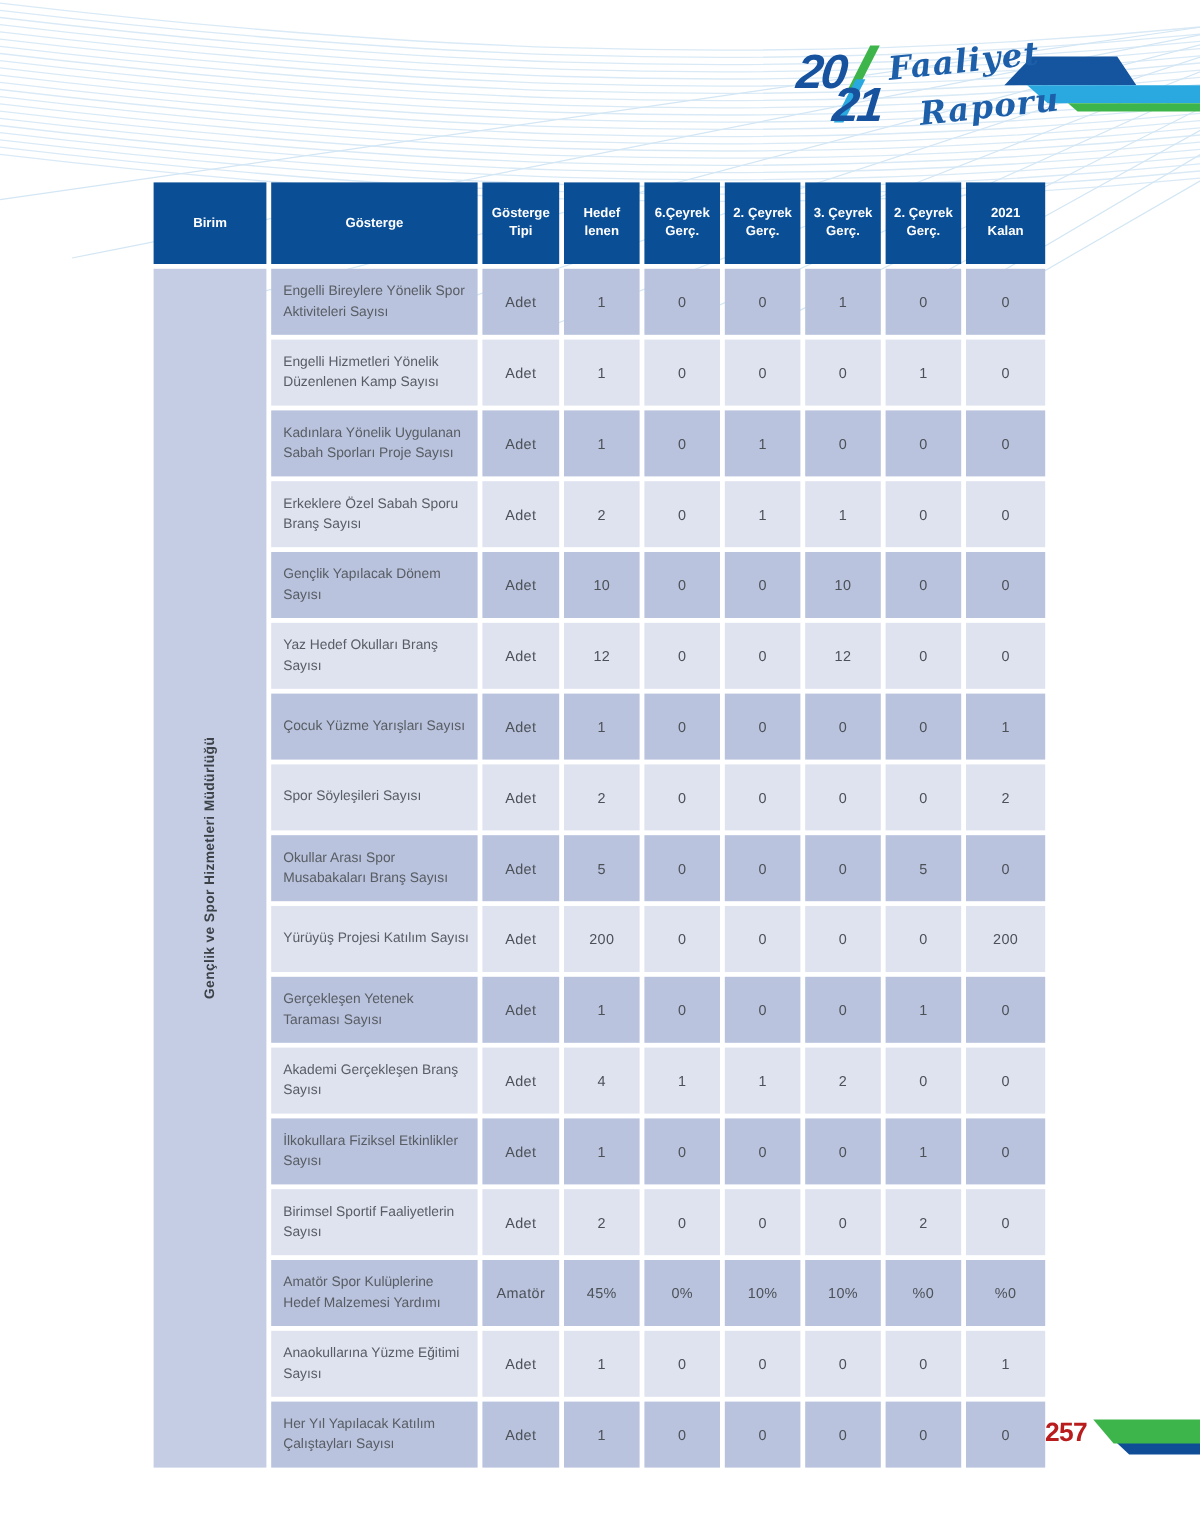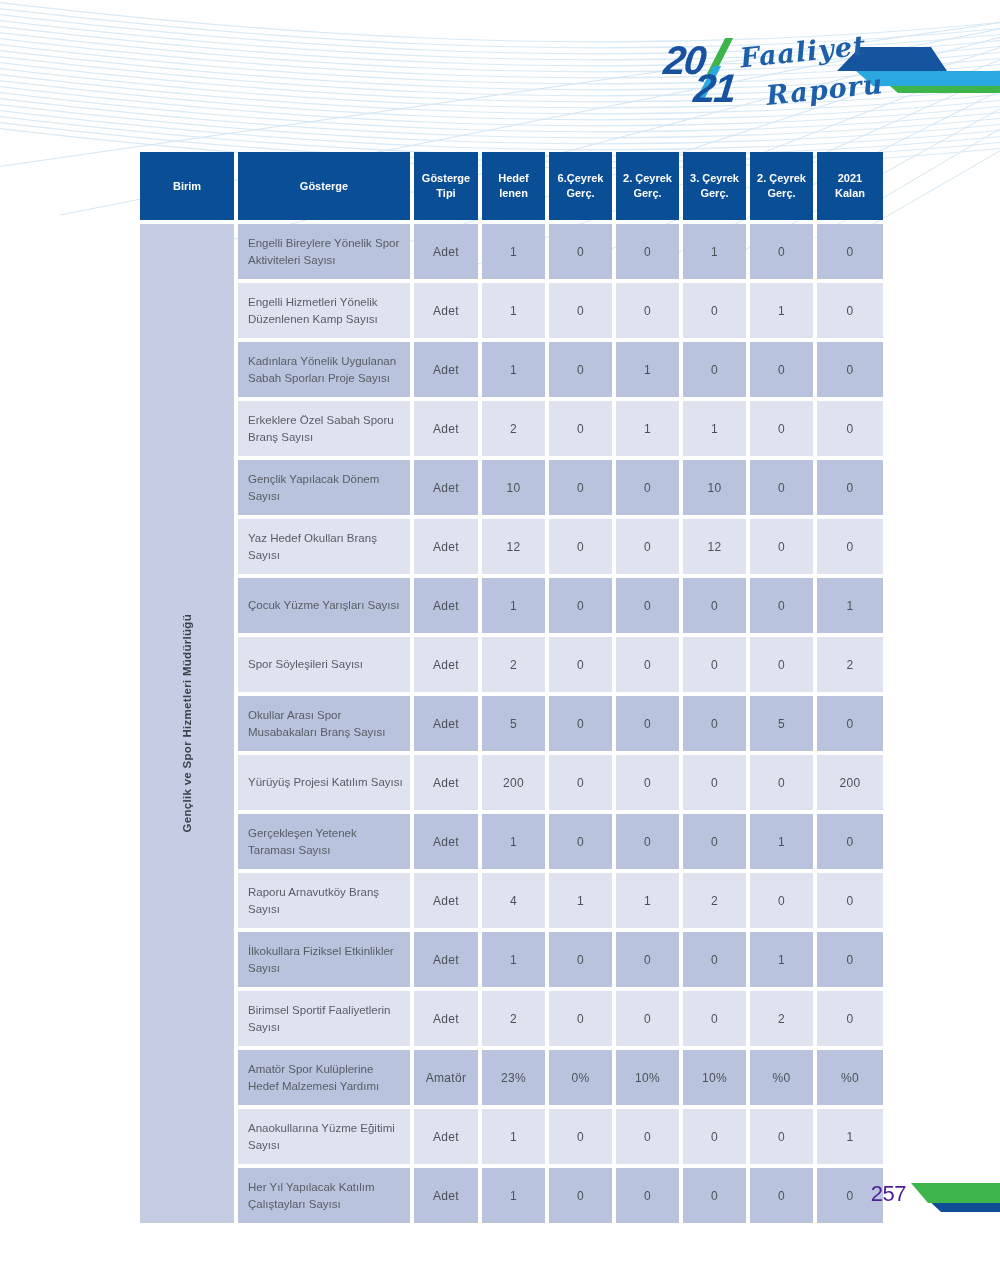--- a/index.html
+++ b/index.html
@@ -24,21 +24,21 @@
   .script{
     position:absolute;font-family:"DejaVu Serif",serif;font-style:italic;
     font-weight:bold;color:#1d5fa9;font-size:27px;line-height:1;
     transform:rotate(-6deg);letter-spacing:1px;white-space:nowrap;
   }
   .script-l1{left:76px;top:2px;}
   .script-l2{left:102px;top:40px;}
 
   
   .report-table{
-    position:absolute;left:136px;top:148px;
+    position:absolute;left:124px;top:148px;
     border-collapse:separate;border-spacing:4px;table-layout:fixed;
     width:751px;
   }
   .report-table th{
     background:#0a4e96;color:#ffffff;font-size:11px;font-weight:bold;
     text-align:center;vertical-align:middle;height:64px;padding:2px;
     white-space:pre-line;line-height:1.35;
   }
   .report-table td{height:51px;vertical-align:middle;}
   .row-dark td{background:#b9c3dd;}
@@ -53,21 +53,21 @@
     text-align:left;padding:2px 4px 2px 10px;font-size:11.5px;
     color:#585d64;line-height:1.45;
   }
   td.tip-cell,td.val-cell{
     text-align:center;font-size:12px;color:#4c5158;letter-spacing:0.3px;
   }
 
   
   .pagenum{
     position:absolute;left:860px;top:1181px;width:46px;text-align:right;
-    font-size:22px;font-weight:normal;color:#4c1d95;letter-spacing:-0.5px;
+    font-size:22px;font-weight:bold;color:#b91c1c;letter-spacing:-0.5px;
   }
 </style>
 </head>
 <body>
 
 <svg class="decor" width="1000" height="1261" viewBox="0 0 1000 1261">
   <defs>
     <path id="gl" d="M-5,0 C300,36 620,58 1005,20" fill="none"></path>
   </defs>
   <g stroke="#d9eaf6" stroke-width="1.1" fill="none">
@@ -262,21 +262,21 @@
     <td class="name-cell">Gerçekleşen Yetenek Taraması Sayısı</td>
     <td class="tip-cell">Adet</td>
     <td class="val-cell">1</td>
     <td class="val-cell">0</td>
     <td class="val-cell">0</td>
     <td class="val-cell">0</td>
     <td class="val-cell">1</td>
     <td class="val-cell">0</td>
   </tr>
       <tr class="row-light">
-    <td class="name-cell">Raporu Arnavutköy Branş Sayısı</td>
+    <td class="name-cell">Akademi Gerçekleşen Branş Sayısı</td>
     <td class="tip-cell">Adet</td>
     <td class="val-cell">4</td>
     <td class="val-cell">1</td>
     <td class="val-cell">1</td>
     <td class="val-cell">2</td>
     <td class="val-cell">0</td>
     <td class="val-cell">0</td>
   </tr>
       <tr class="row-dark">
     <td class="name-cell">İlkokullara Fiziksel Etkinlikler Sayısı</td>
@@ -294,21 +294,21 @@
     <td class="val-cell">2</td>
     <td class="val-cell">0</td>
     <td class="val-cell">0</td>
     <td class="val-cell">0</td>
     <td class="val-cell">2</td>
     <td class="val-cell">0</td>
   </tr>
       <tr class="row-dark">
     <td class="name-cell">Amatör Spor Kulüplerine Hedef Malzemesi Yardımı</td>
     <td class="tip-cell">Amatör</td>
-    <td class="val-cell">23%</td>
+    <td class="val-cell">45%</td>
     <td class="val-cell">0%</td>
     <td class="val-cell">10%</td>
     <td class="val-cell">10%</td>
     <td class="val-cell">%0</td>
     <td class="val-cell">%0</td>
   </tr>
       <tr class="row-light">
     <td class="name-cell">Anaokullarına Yüzme Eğitimi Sayısı</td>
     <td class="tip-cell">Adet</td>
     <td class="val-cell">1</td>

